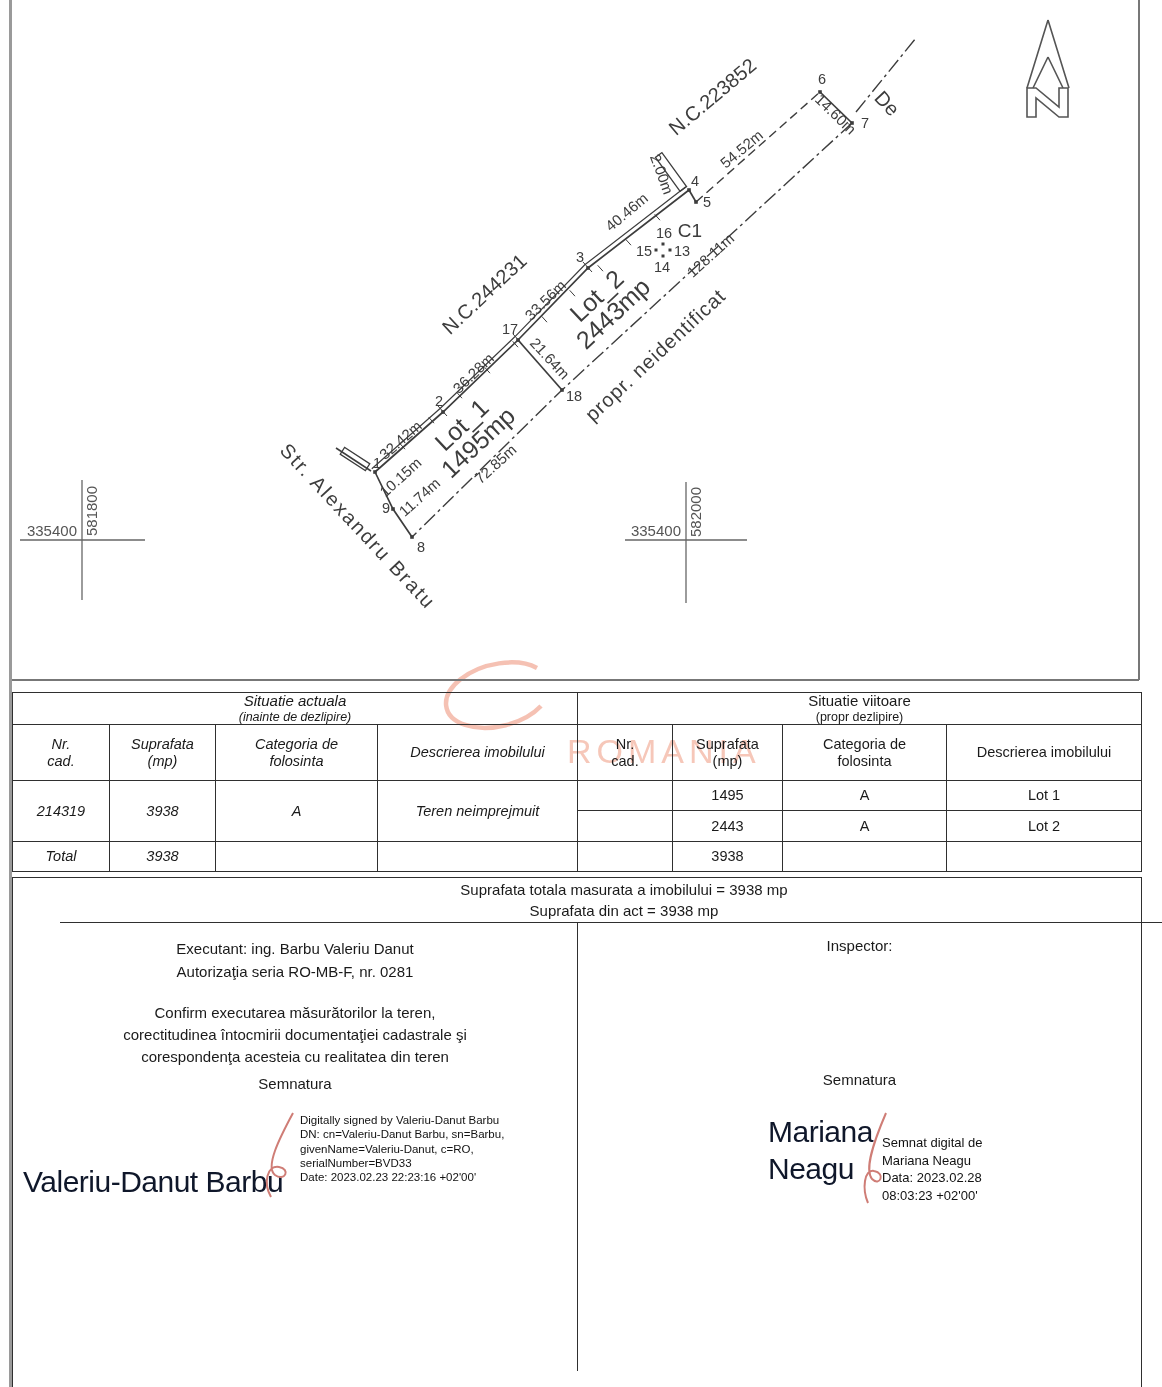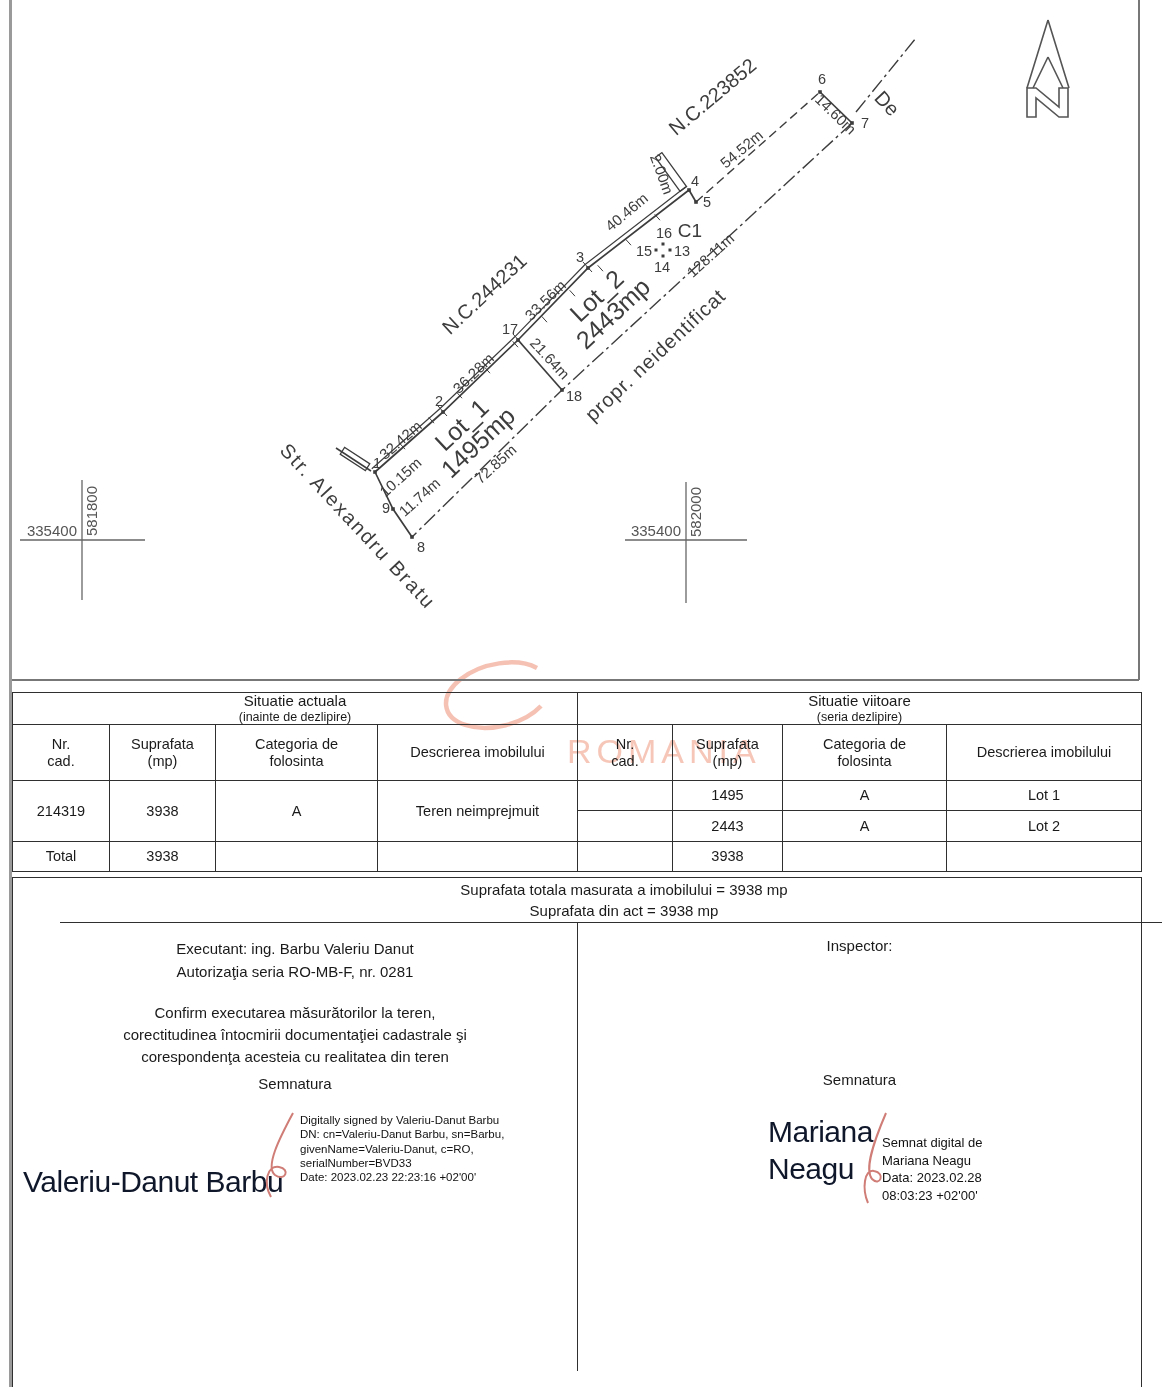--- a/index.html
+++ b/index.html
@@ -174,21 +174,21 @@
         <text y="16" font-size="25">2443mp</text>
       </g>
       <text transform="translate(660,360) rotate(-43)" font-size="20" letter-spacing="1">propr. neidentificat</text>
       <text transform="translate(353,531) rotate(47)" font-size="20" letter-spacing="2">Str. Alexandru Bratu</text>
       <text transform="translate(882,108) rotate(47)" font-size="20">De</text>
       <text x="690" y="237" font-size="19">C1</text>
     </g>
   </svg>
 
   <div class="tbl" style="left:12px;top:692px;width:565px;height:180px;border-right:none;
-       grid-template-columns:97px 106px 162px 1fr;grid-template-rows:32px 56px 61px 1fr;">
+       grid-template-columns:97px 106px 162px 1fr;grid-template-rows:32px 56px 61px 1fr;font-style:italic;">
     <div class="cell band">
       <div class="t1">Situatie actuala</div>
       <div class="t2">(inainte de dezlipire)</div>
     </div>
     <div class="cell">Nr.
 cad.</div>
     <div class="cell">Suprafata
 (mp)</div>
     <div class="cell">Categoria de
 folosinta</div>
@@ -200,21 +200,21 @@
     <div class="cell lastrow">Total</div>
     <div class="cell lastrow">3938</div>
     <div class="cell lastrow"></div>
     <div class="cell lastrow lastcol"></div>
   </div>
 
   <div class="tbl" style="left:577px;top:692px;width:565px;height:180px;
        grid-template-columns:95px 110px 164px 1fr;grid-template-rows:32px 56px 30px 31px 1fr;">
     <div class="cell band">
       <div class="t1">Situatie viitoare</div>
-      <div class="t2">(seria dezlipire)</div>
+      <div class="t2">(propr dezlipire)</div>
     </div>
     <div class="cell">Nr.
 cad.</div>
     <div class="cell">Suprafata
 (mp)</div>
     <div class="cell">Categoria de
 folosinta</div>
     <div class="cell lastcol">Descrierea imobilului</div>
     <div class="cell"></div>
     <div class="cell">1495</div>

